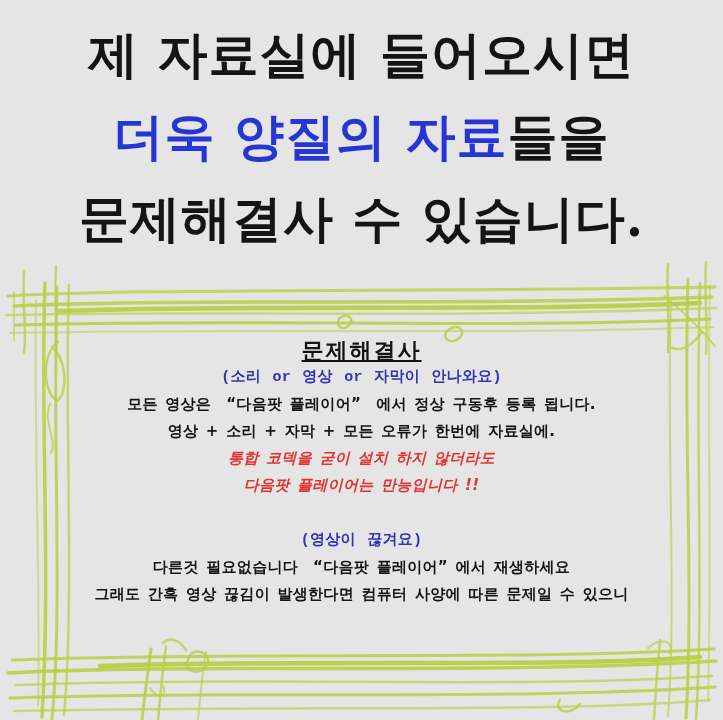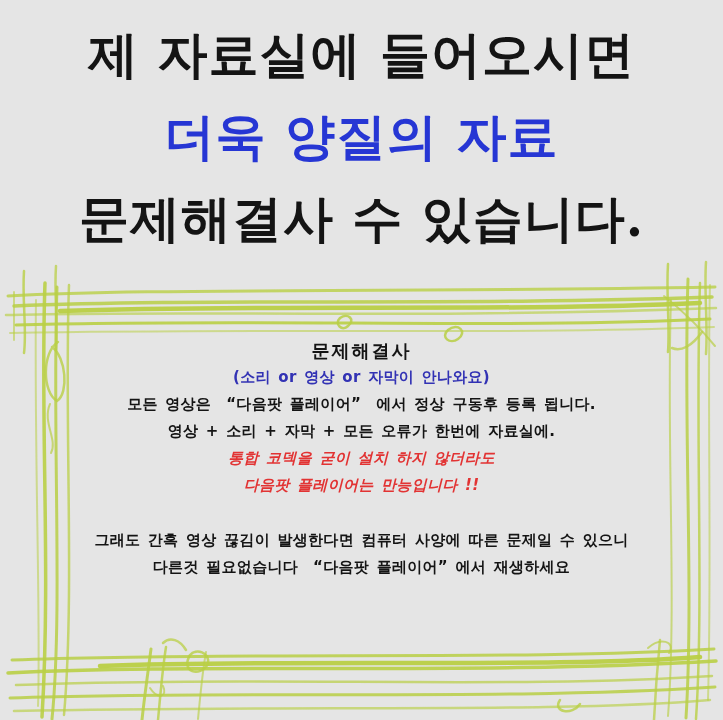--- a/index.html
+++ b/index.html
@@ -24,34 +24,34 @@
   .frame{position:absolute;left:0;top:0;width:723px;height:720px;pointer-events:none;}
   .frame path{stroke:var(--frame-green);fill:none;stroke-linecap:round;stroke-linejoin:round;}
   .w2{stroke-width:2}.w25{stroke-width:2.5}.w3{stroke-width:3}.w35{stroke-width:3.5}.w45{stroke-width:4.5}
   .o55{opacity:.55}.o60{opacity:.6}.o65{opacity:.65}.o70{opacity:.7}.o75{opacity:.75}
   .o80{opacity:.8}.o85{opacity:.85}.o90{opacity:.9}.o95{opacity:.95}
 
   
   .boxtext{position:absolute;top:338px;left:30px;width:663px;text-align:center;
     color:var(--text-black);font-weight:bold;}
   .bt{font-size:15px;line-height:27px;white-space:pre-wrap;letter-spacing:.3px;word-spacing:2px;}
-  .bt-title{font-size:18px;line-height:26px;letter-spacing:2px;}
-  .bt-sub{color:var(--box-blue);}
+  .bt-title{font-size:22px;line-height:26px;letter-spacing:2px;text-decoration:underline;}
+  .bt-sub{color:var(--box-blue);font-family:Liberation Mono, monospace;}
   .bt-red{color:var(--red);font-style:italic;}
   .gap{height:28px;}
   .bt .red{color:var(--red);}
 </style>
 </head>
 <body>
 
 <div class="stage">
 
   <div class="headline">
     <div class="hl">제 자료실에 들어오시면</div>
-    <div class="hl"><span class="blue">더욱 양질의 자료</span></div>
+    <div class="hl"><span class="blue">더욱 양질의 자료</span><span>들을</span></div>
     <div class="hl">문제해결사 수 있습니다.</div>
   </div>
 
   <svg class="frame" viewBox="0 0 723 720">
 
     <path class="w3 o80" d="M8,296 C150,288 380,293 715,287"></path>
     <path class="w35 o85" d="M14,306 C200,298 470,306 712,297"></path>
     <path class="w25 o65" d="M6,315 C180,310 430,319 716,308"></path>
     <path class="w3 o90" d="M16,325 C240,318 520,329 710,319"></path>
     <path class="w2 o55" d="M10,333 C300,328 500,335 714,327"></path>
@@ -100,17 +100,18 @@
   </svg>
 
   <div class="boxtext">
     <div class="bt bt-title">문제해결사</div>
     <div class="bt bt-sub">(소리 or 영상 or 자막이 안나와요)</div>
     <div class="bt">모든 영상은  “다음팟 플레이어”  에서 정상 구동후 등록 됩니다.</div>
     <div class="bt">영상 + 소리 + 자막 + 모든 오류가 한번에 자료실에.</div>
     <div class="bt bt-red">통합 코덱을 굳이 설치 하지 않더라도</div>
     <div class="bt bt-red">다음팟 플레이어는 만능입니다 !!</div>
     <div class="gap"></div>
+    <div class="bt bt-sub">(영상이 끊겨요)</div>
+    <div class="bt">다른것 필요없습니다  “다음팟 플레이어” 에서 재생하세요</div>
     <div class="bt">그래도 간혹 영상 끊김이 발생한다면 컴퓨터 사양에 따른 문제일 수 있으니</div>
-    <div class="bt">다른것 필요없습니다  “다음팟 플레이어” 에서 재생하세요</div>
   </div>
 
 </div>
 
 </body></html>

